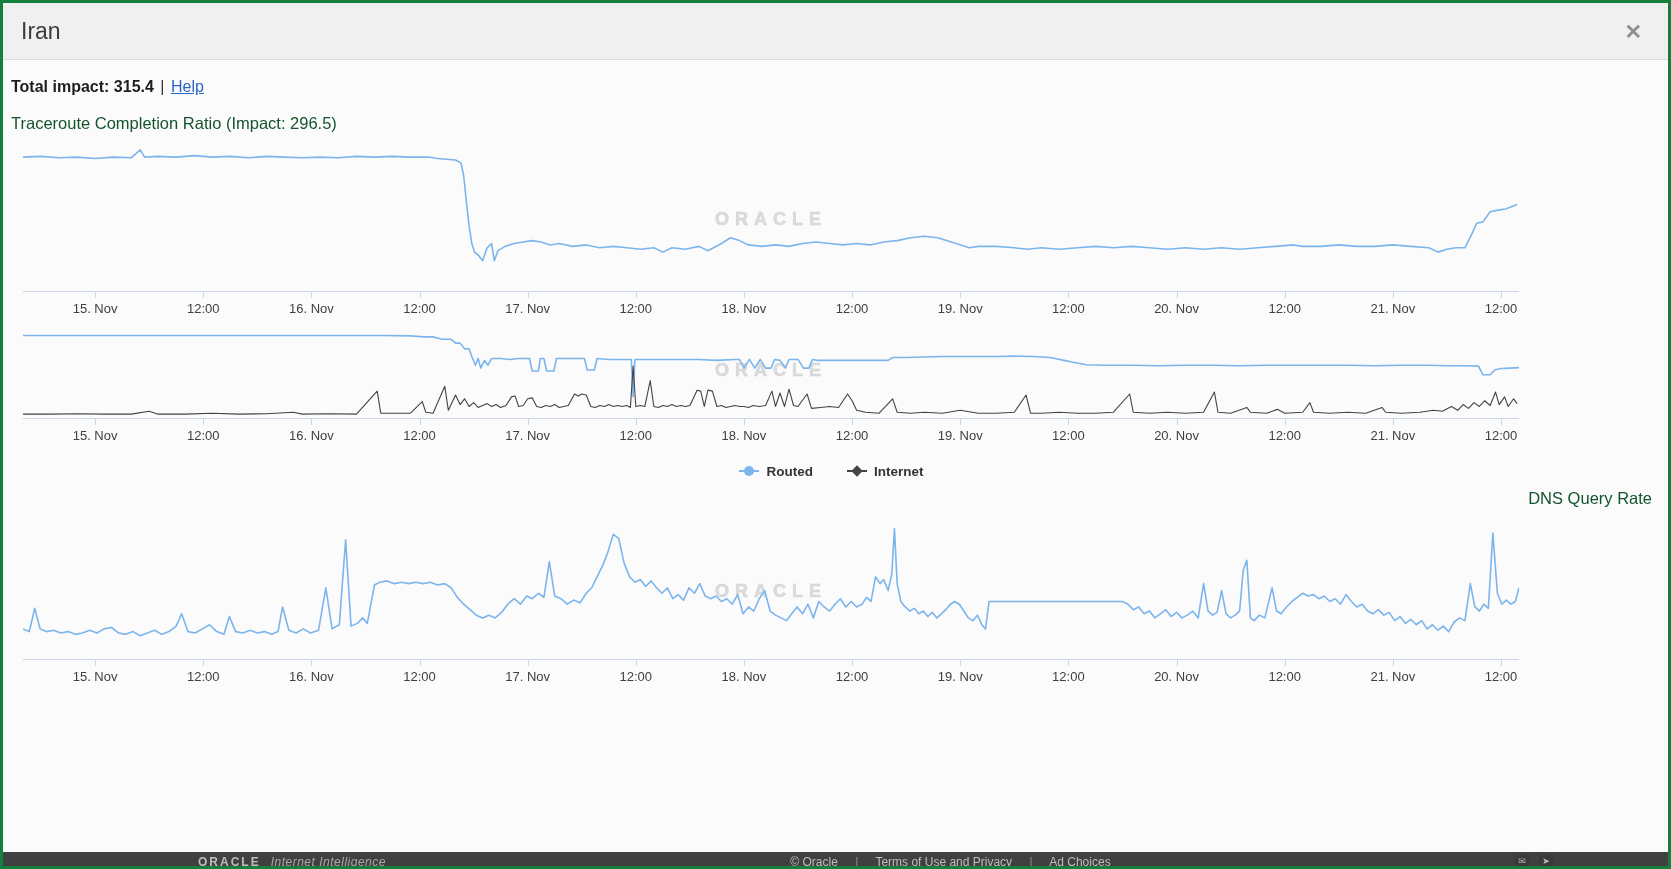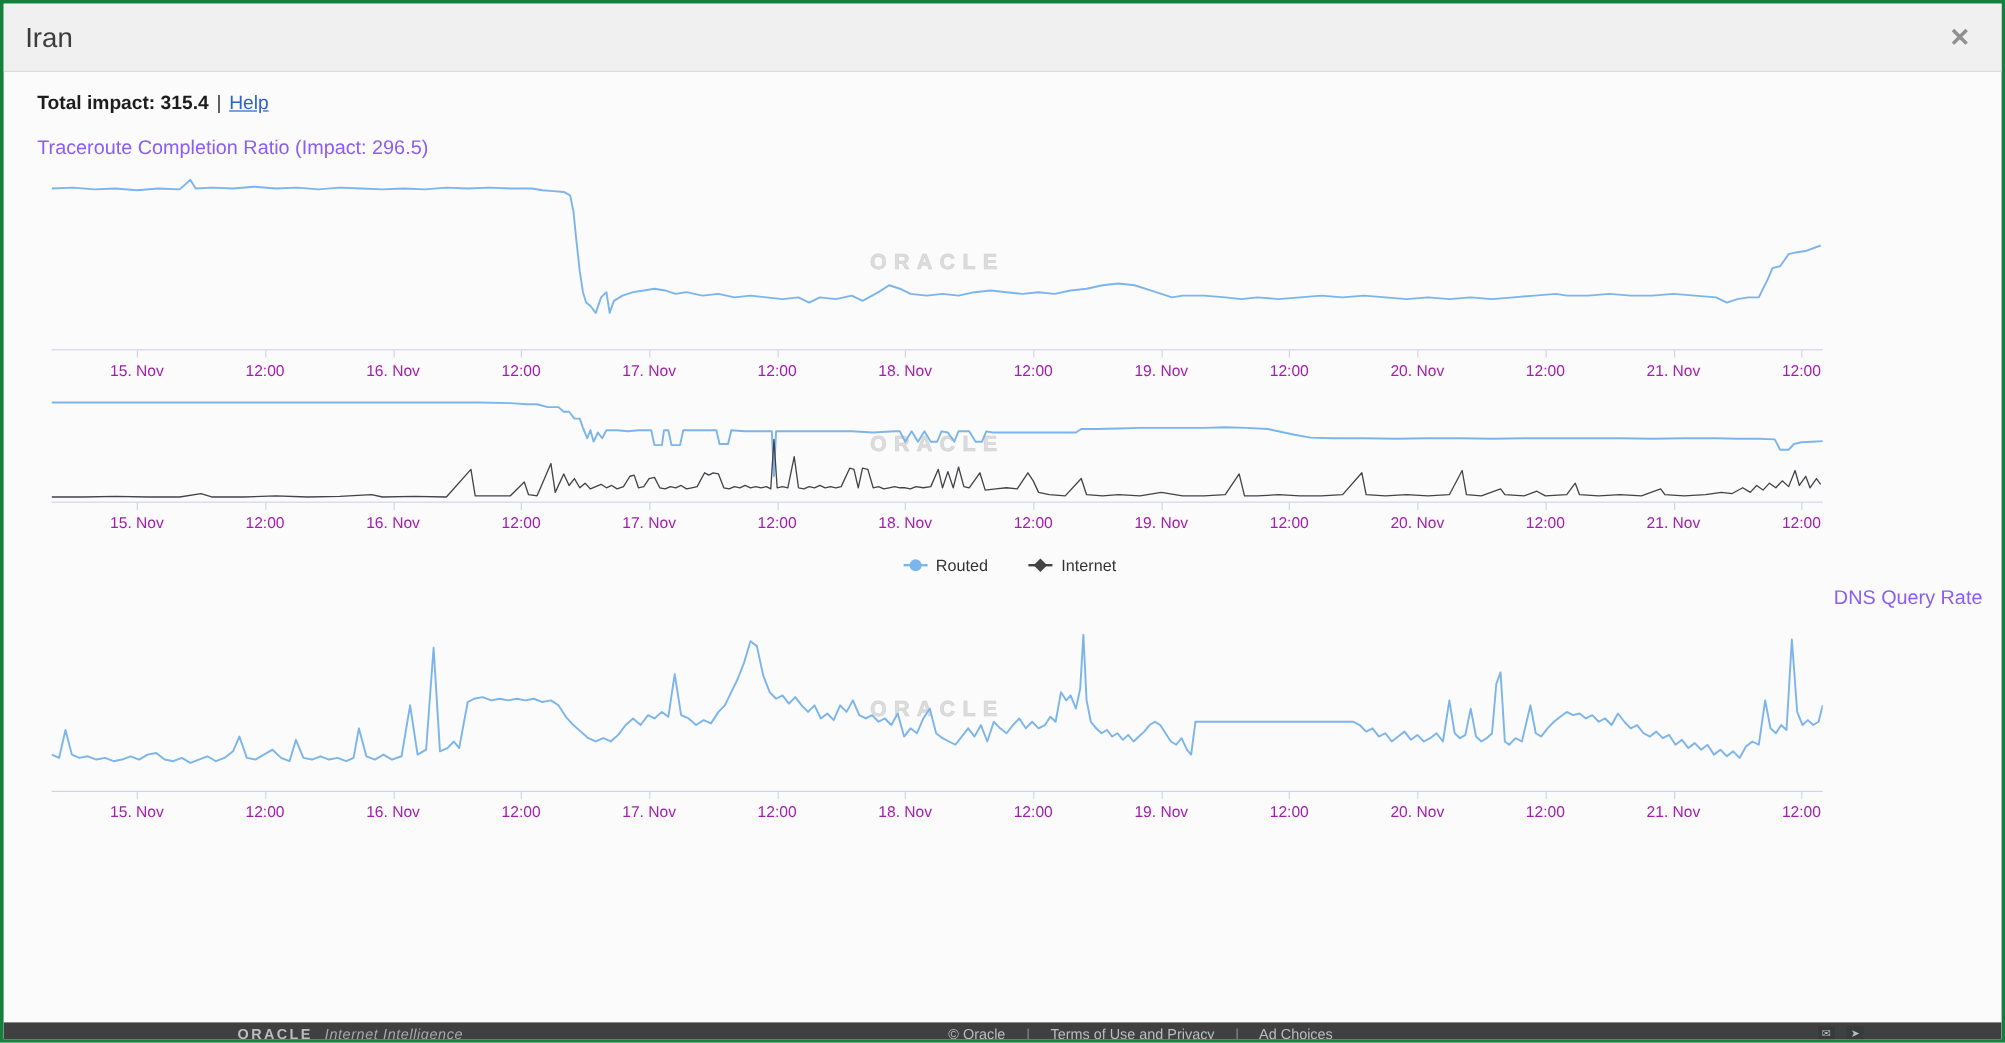--- a/index.html
+++ b/index.html
@@ -5,47 +5,47 @@
   * { box-sizing: border-box; }
   html,body { margin:0; padding:0; background:#e9e9e9; }
   body { font-family:"Liberation Sans", sans-serif; }
   .page { width:1671px; height:869px; position:relative; overflow:hidden;
           background:#fbfbfb; border:3px solid #15803d; }
   .modal-header { height:57px; background:#f0f0f0; border-bottom:1px solid #d8dce0;
           display:flex; align-items:center; padding:0 18px; }
   .modal-title { font-size:23px; color:#3c3c3c; font-weight:400; }
   .close-btn { margin-left:auto; background:none; border:none; cursor:pointer;
           font-size:21px; color:#8f8f8f; font-weight:bold; line-height:1; padding:4px 8px; }
-  .content { padding:16px 16px 0 28px; }
+  .content { padding:16px 16px 0 8px; }
   .impact-line { font-size:16px; color:#1d1d1d; margin:2px 0 18px; }
   .impact-bold { font-weight:bold; }
   .impact-sep { font-weight:400; color:#333; padding:0 2px; }
   .help-link { color:#2a64c5; text-decoration:underline; cursor:pointer; font-weight:400; }
-  .chart-title { font-size:16.5px; color:#8b5cf6; font-weight:400; margin:0 0 14px 0; }
+  .chart-title { font-size:16.5px; color:#14532d; font-weight:400; margin:0 0 14px 0; }
   .chart-title.mt1 { margin-top:8px; }
   .chart-title.mt2 { margin-top:8px;text-align:right; }
   .chart-wrap { margin:0 133px 0 12px; }
   .chart-plot { position:relative; width:100%; border-bottom:1px solid #ccd6eb; }
   .chart-plot svg { position:absolute; left:0; top:0; width:100%; height:100%; display:block; }
   .h145 { height:145px; } .h97 { height:97px; } .h138 { height:138px; }
   .watermark { position:absolute; left:50%; top:50%; transform:translate(-50%,-50%);
           color:#dcdcdc; font-size:18px; font-weight:bold; letter-spacing:6px;
           -webkit-text-stroke:0.5px #d0d0d0; user-select:none; }
   .ticks-row { position:relative; height:30px; margin:0 133px 0 12px; }
   .tickmark { position:absolute; top:0; width:1px; height:6px; background:#ccd6eb; }
-  .ticklabel { position:absolute; top:9px; transform:translateX(-50%); font-size:13px; color:#a21caf;
+  .ticklabel { position:absolute; top:9px; transform:translateX(-50%); font-size:13px; color:#404040;
           white-space:nowrap; }
   .legend-row { display:flex; justify-content:center; align-items:center; gap:34px;
           margin-top:12px; height:20px; }
   .legend-item { display:flex; align-items:center; gap:7px; cursor:pointer; }
   .legend-marker { position:relative; width:20px; height:12px; }
   .legend-marker .lline { position:absolute; left:0; right:0; top:5px; height:2px; }
   .legend-marker .circ { position:absolute; left:5px; top:1px; width:10px; height:10px; border-radius:50%; }
   .legend-marker .diam { position:absolute; left:6px; top:2px; width:8px; height:8px; transform:rotate(45deg); }
-  .legend-label { font-size:13.5px; font-weight:normal; color:#333; }
+  .legend-label { font-size:13.5px; font-weight:bold; color:#333; }
   .footer { position:absolute; left:0; right:0; bottom:0; height:14px; background:#404040;
           overflow:hidden; color:#c9c9c9; }
   .footer-inner { display:flex; align-items:flex-start; padding:3px 0 0 0; font-size:12px; line-height:15px; }
   .footer-brand { margin-left:195px; font-weight:bold; letter-spacing:2px; color:#bdbdbd; white-space:nowrap; }
   .footer-brand-suffix { font-weight:400; letter-spacing:0.5px; font-style:italic; color:#a8a8a8; margin-left:10px; }
   .footer-center { margin-left:auto; margin-right:auto; white-space:nowrap; color:#bdbdbd; }
   .footer-center a { color:#bdbdbd; text-decoration:none; cursor:pointer; }
   .footer-sep { padding:0 14px; color:#8a8a8a; }
   .footer-icons { margin-right:115px; display:flex; gap:10px; }
   .footer-icon { width:14px; height:12px; background:#3a3a3a; color:#bdbdbd; font-size:9px;

